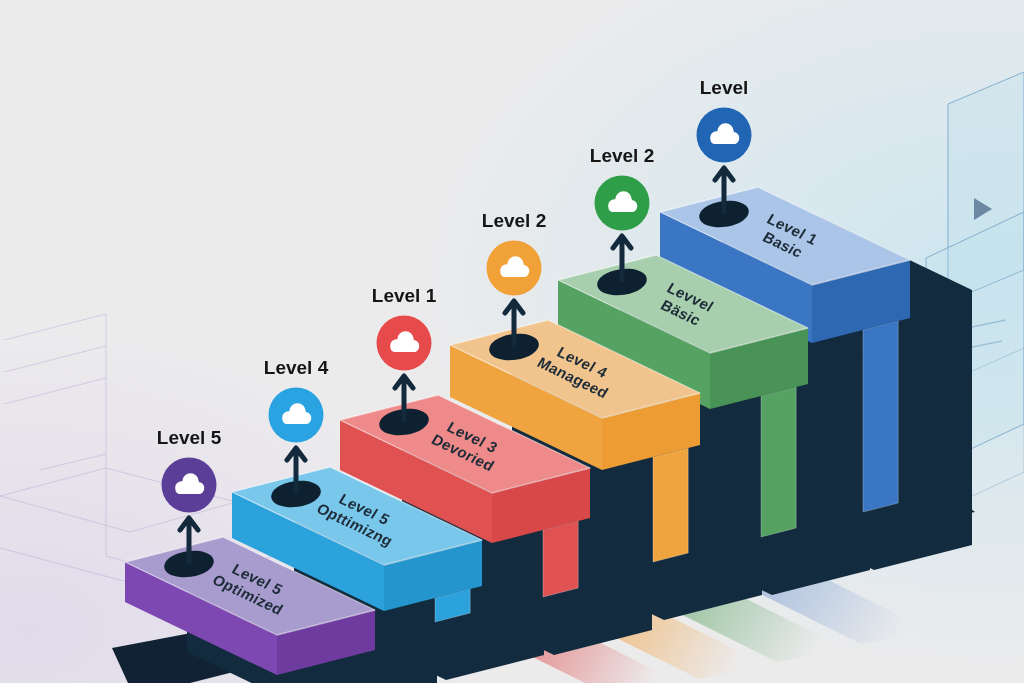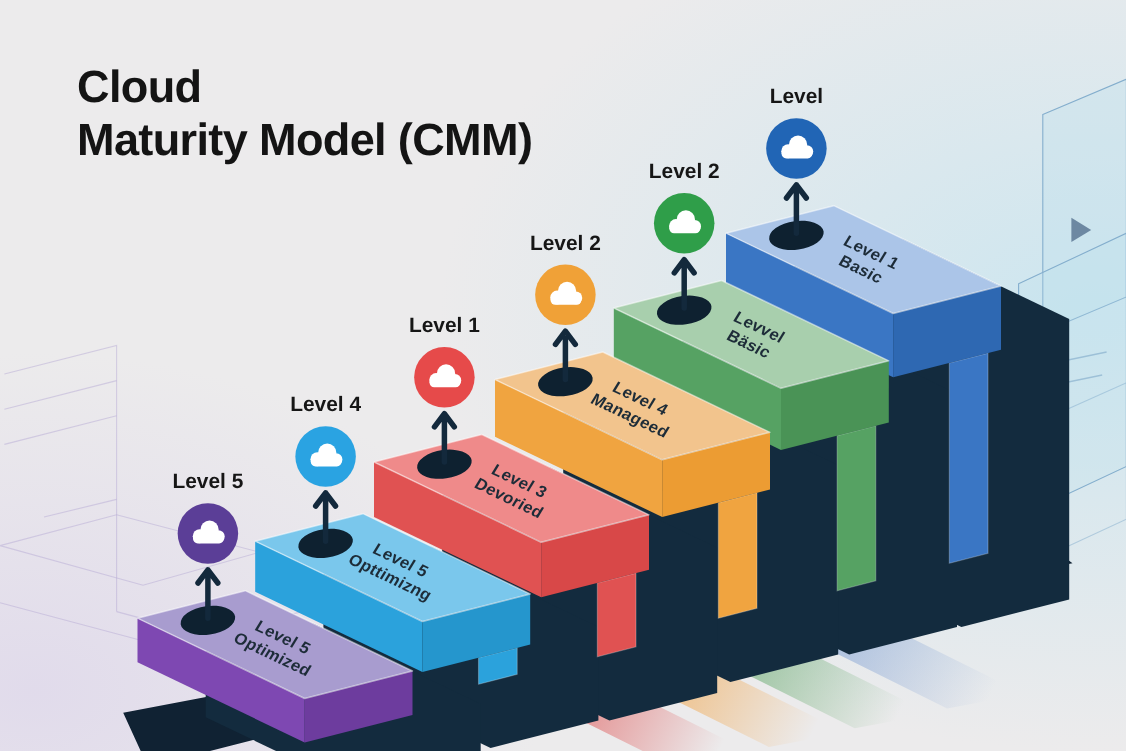--- a/index.html
+++ b/index.html
@@ -207,17 +207,13 @@
     </g>
     <text class="badge" x="189" y="444">Level 5</text>
     <g transform="translate(252,588) rotate(25.5) skewX(-6)">
       <text class="face" y="-5">Level 5</text>
       <text class="face" y="13">Optimized</text>
     </g>
   </g>
       </g>
   </svg>
 
-  <div class="title">
-    <div>Cloud</div>
-    <div>Maturity Model (CMM)</div>
-  </div>
 </div>
 
 </body></html>

